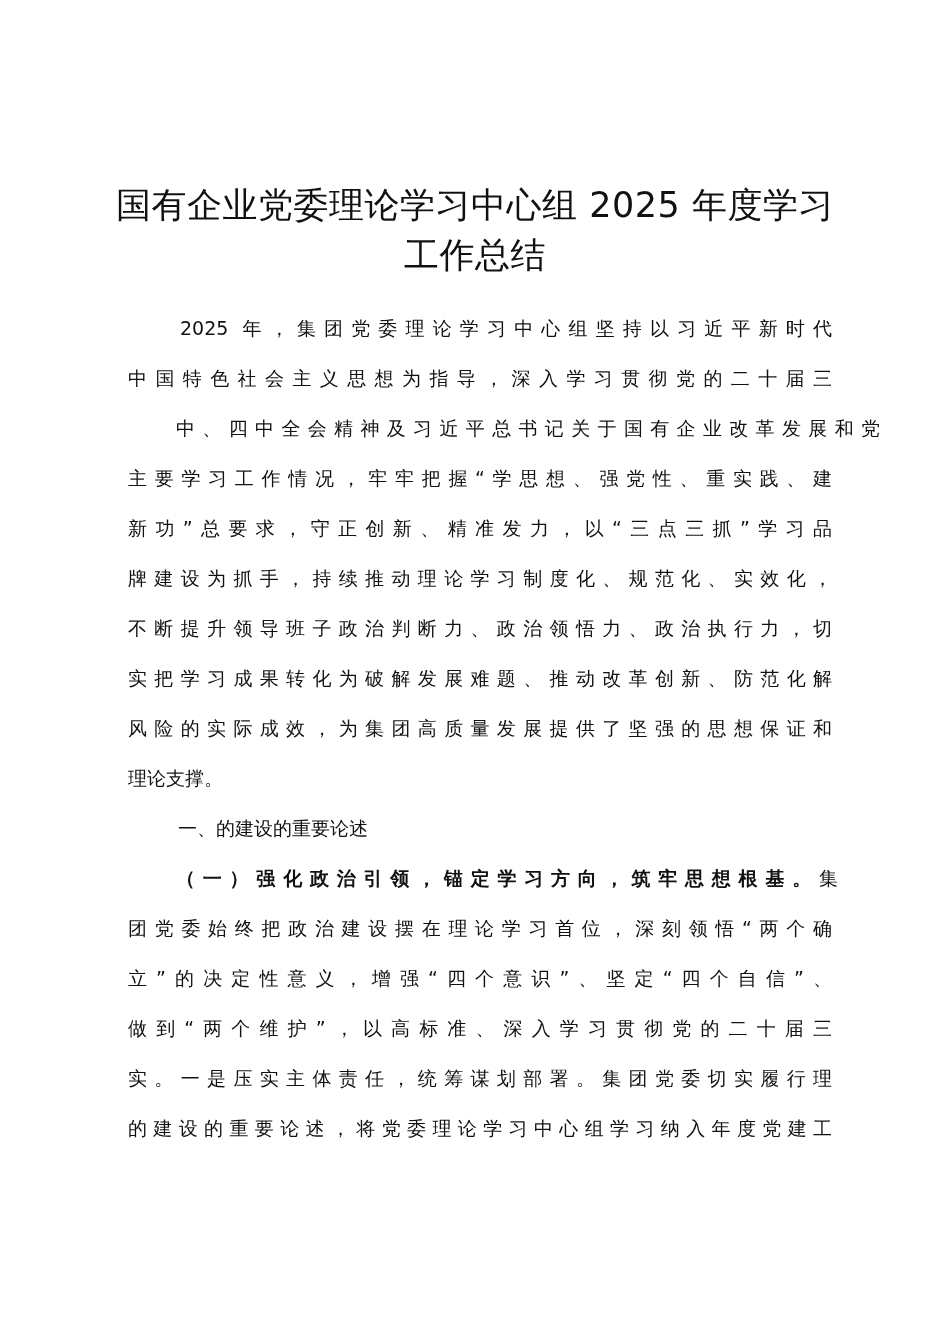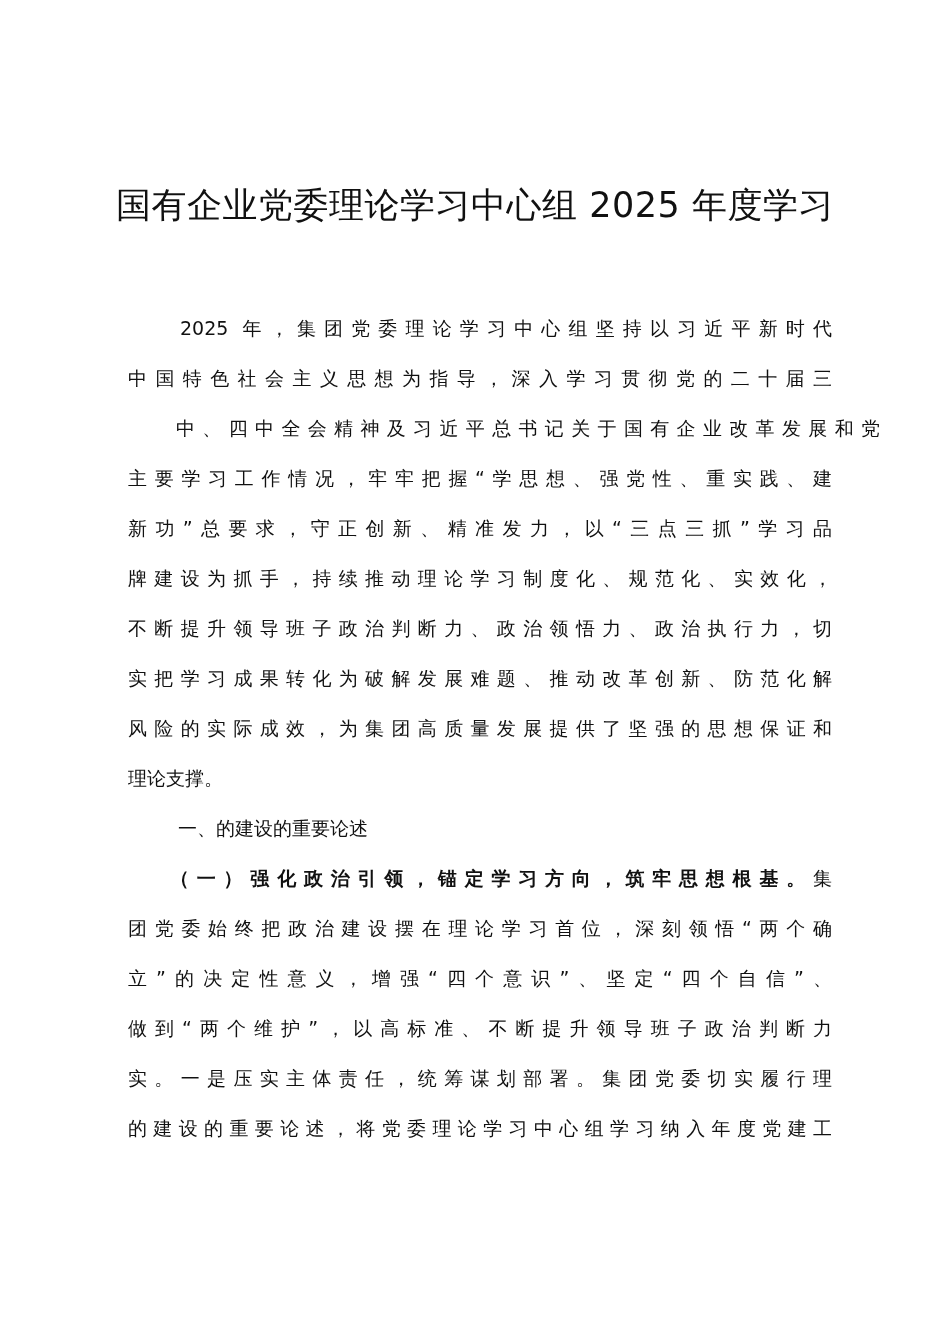--- a/index.html
+++ b/index.html
@@ -14,38 +14,39 @@
     .line.indent { left: 180px; width: 652px; }
     .line.heading { left: 178px; width: 400px; text-align-last: left; }
     .bold { font-weight: bold; }
   </style>
 </head>
 <body>
 
 <div class="page">
 
   <div class="title" style="top:180px;">国有企业党委理论学习中心组 2025 年度学习</div>
+  <div class="title" style="top:230px;">工作总结</div>
 
   <div>
     <div class="line indent" style="top:303px;">2025 年，集团党委理论学习中心组坚持以习近平新时代</div>
     <div class="line" style="top:353px;">中国特色社会主义思想为指导，深入学习贯彻党的二十届三</div>
     <div class="line" style="top:403px;margin-left:48px;">中、四中全会精神及习近平总书记关于国有企业改革发展和党</div>
     <div class="line" style="top:453px;">主要学习工作情况，牢牢把握“学思想、强党性、重实践、建</div>
     <div class="line" style="top:503px;">新功”总要求，守正创新、精准发力，以“三点三抓”学习品</div>
     <div class="line" style="top:553px;">牌建设为抓手，持续推动理论学习制度化、规范化、实效化，</div>
     <div class="line" style="top:603px;">不断提升领导班子政治判断力、政治领悟力、政治执行力，切</div>
     <div class="line" style="top:653px;">实把学习成果转化为破解发展难题、推动改革创新、防范化解</div>
     <div class="line" style="top:703px;">风险的实际成效，为集团高质量发展提供了坚强的思想保证和</div>
     <div class="line last" style="top:753px;">理论支撑。</div>
   </div>
 
   <div class="line heading" style="top:803px;">一、的建设的重要论述</div>
 
   <div>
-    <div class="line" style="top:853px; left:170px; width:662px;"><span class="bold">（一）强化政治引领，锚定学习方向，筑牢思想根基。</span><span>集</span></div>
+    <div class="line" style="top:853px; left:176px; width:662px;"><span class="bold">（一）强化政治引领，锚定学习方向，筑牢思想根基。</span><span>集</span></div>
     <div class="line" style="top:903px;">团党委始终把政治建设摆在理论学习首位，深刻领悟“两个确</div>
     <div class="line" style="top:953px;">立”的决定性意义，增强“四个意识”、坚定“四个自信”、</div>
-    <div class="line" style="top:1003px;">做到“两个维护”，以高标准、不断提升领导班子政治判断力</div>
+    <div class="line" style="top:1003px;">做到“两个维护”，以高标准、深入学习贯彻党的二十届三</div>
     <div class="line" style="top:1053px;">实。一是压实主体责任，统筹谋划部署。集团党委切实履行理</div>
     <div class="line" style="top:1103px;">的建设的重要论述，将党委理论学习中心组学习纳入年度党建工</div>
   </div>
 
 </div>
 
 </body></html>

